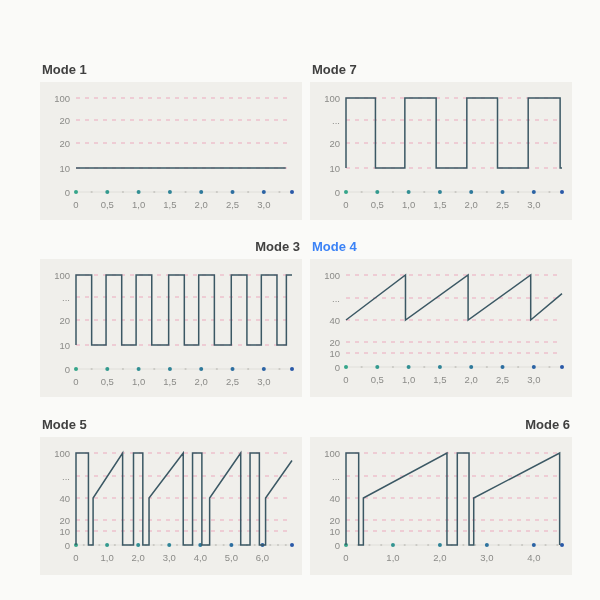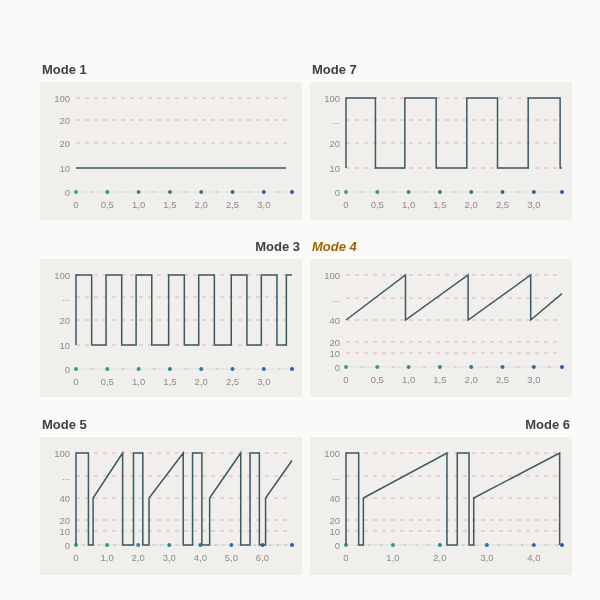--- a/index.html
+++ b/index.html
@@ -125,21 +125,21 @@
         <text x="98.6086956521739" y="126" text-anchor="middle" font-size="9.5" fill="#8b8b88">1,0</text>
         <text x="129.91304347826087" y="126" text-anchor="middle" font-size="9.5" fill="#8b8b88">1,5</text>
         <text x="161.2173913043478" y="126" text-anchor="middle" font-size="9.5" fill="#8b8b88">2,0</text>
         <text x="192.52173913043475" y="126" text-anchor="middle" font-size="9.5" fill="#8b8b88">2,5</text>
         <text x="223.82608695652172" y="126" text-anchor="middle" font-size="9.5" fill="#8b8b88">3,0</text>
         <polyline points="36.00,86.00 36.00,16.00 51.65,16.00 51.65,86.00 66.05,86.00 66.05,16.00 81.70,16.00 81.70,86.00 96.10,86.00 96.10,16.00 111.76,16.00 111.76,86.00 128.66,86.00 128.66,16.00 144.31,16.00 144.31,86.00 158.71,86.00 158.71,16.00 174.37,16.00 174.37,86.00 191.27,86.00 191.27,16.00 206.92,16.00 206.92,86.00 221.32,86.00 221.32,16.00 236.97,16.00 236.97,86.00 246.37,86.00 246.37,16.00 252.00,16.00" fill="none" stroke="#3b5864" stroke-width="1.5" stroke-linejoin="miter"></polyline>
       </svg>
   </div>
 
   <div class="panel" style="left:310px;top:239px">
-    <div class="chart-title" style="color: #a16207; font-style: italic;">Mode 4</div>
+    <div class="chart-title" style="color: #3b82f6;">Mode 4</div>
     <svg class="chart-svg" id="c3" viewBox="0 0 262 138" style="background: rgb(240, 239, 235);">
         <line x1="36" y1="16" x2="252" y2="16" stroke="#ecaabe" stroke-width="1.1" stroke-dasharray="4 5"></line>
         <text x="30" y="19.5" text-anchor="end" font-size="9.5" fill="#8b8b88">100</text>
         <line x1="36" y1="39" x2="252" y2="39" stroke="#ecaabe" stroke-width="1.1" stroke-dasharray="4 5"></line>
         <text x="30" y="42.5" text-anchor="end" font-size="9.5" fill="#8b8b88">...</text>
         <line x1="36" y1="61" x2="252" y2="61" stroke="#ecaabe" stroke-width="1.1" stroke-dasharray="4 5"></line>
         <text x="30" y="64.5" text-anchor="end" font-size="9.5" fill="#8b8b88">40</text>
         <line x1="36" y1="83" x2="252" y2="83" stroke="#ecaabe" stroke-width="1.1" stroke-dasharray="4 5"></line>
         <text x="30" y="86.5" text-anchor="end" font-size="9.5" fill="#8b8b88">20</text>
         <line x1="36" y1="94" x2="252" y2="94" stroke="#ecaabe" stroke-width="1.1" stroke-dasharray="4 5"></line>

